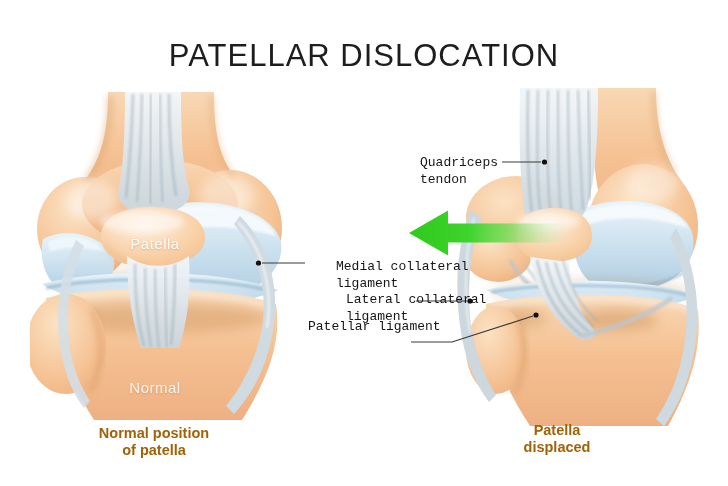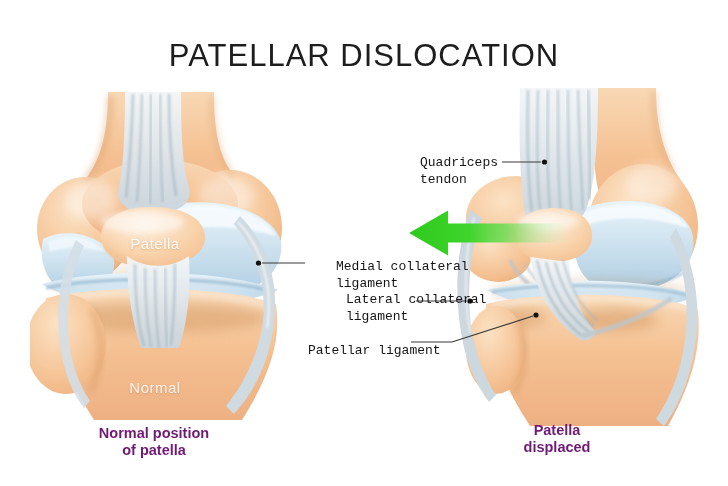--- a/index.html
+++ b/index.html
@@ -30,24 +30,24 @@
     position:absolute; left:0; top:0; width:728px; height:486px; z-index:4;
     pointer-events:none;
   }
   .ann {
     position:absolute; z-index:5; font-size:13px; line-height:17px;
     color:#161616; white-space:pre-line;font-family:Liberation Mono, monospace;
   }
   .ann.quadriceps { left:420px; top:154px; }
   .ann.medial     { left:308px; top:258px;margin-left:28px; }
   .ann.lateral    { left:308px; top:291px;margin-left:38px; }
-  .ann.patellar   { left:308px; top:342px; }
+  .ann.patellar   { left:308px; top:318px; }
   .caption {
     position:absolute; z-index:5; font-weight:bold; font-size:14.5px;
-    line-height:16.5px; text-align:center; color:#701a75; white-space:pre-line;
+    line-height:16.5px; text-align:center; color:#a16207; white-space:pre-line;
   }
   .cap-left  { left:74px;  top:425px; width:160px; }
   .cap-right { left:487px; top:422px; width:140px; }
 </style>
 </head>
 <body>
 
 <div class="stage">
 
   <h1 class="title">PATELLAR DISLOCATION</h1>

